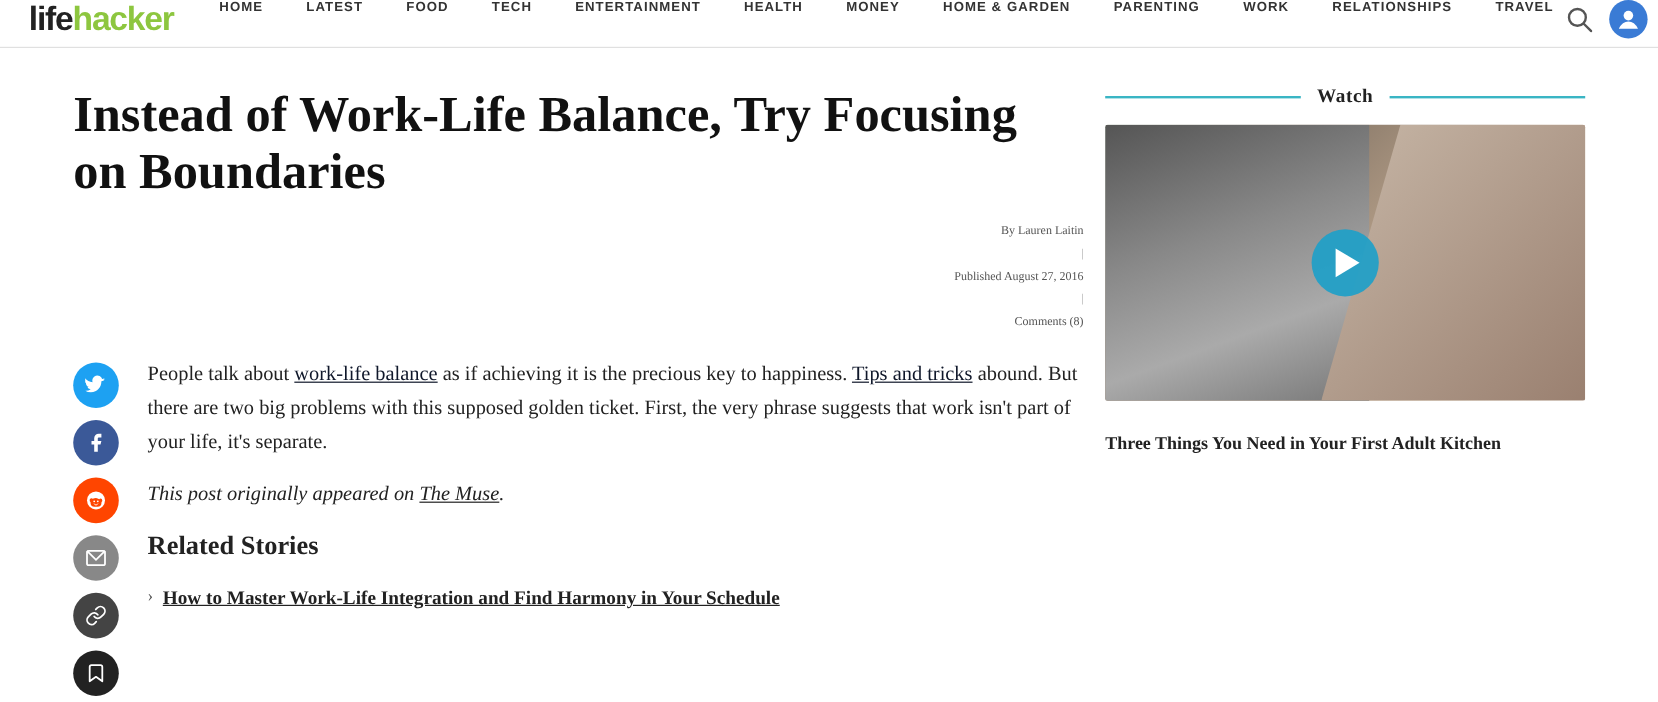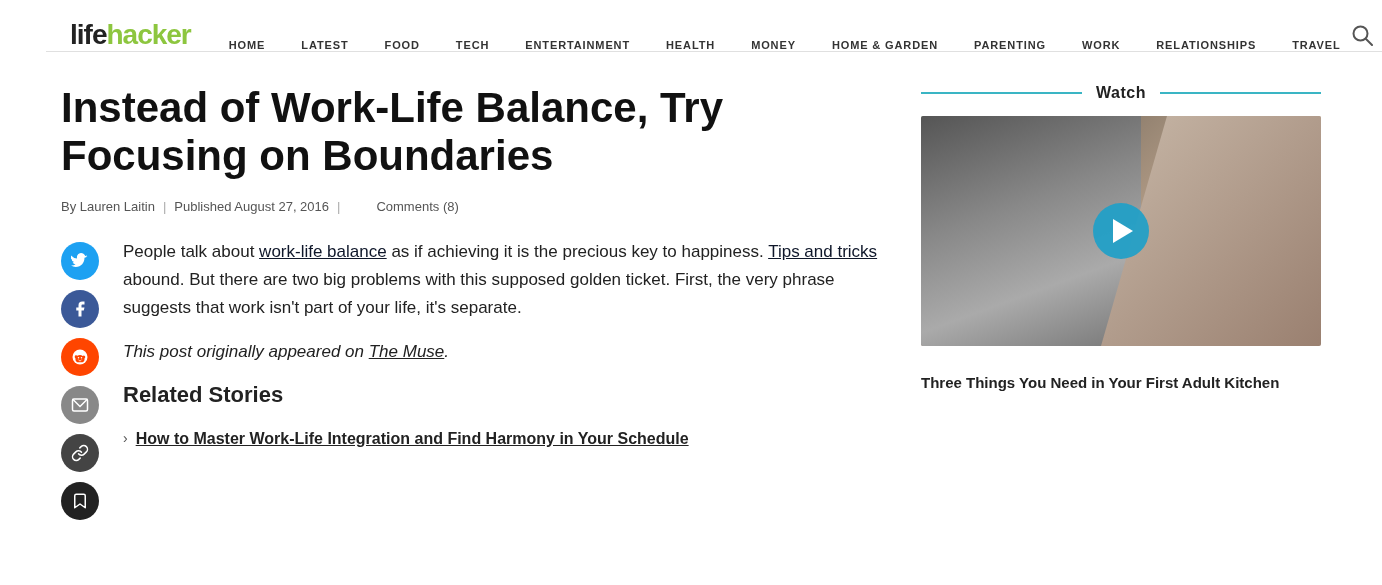--- a/index.html
+++ b/index.html
@@ -1,26 +1,25 @@
 <!DOCTYPE html>
 <html><head>
   <meta charset="utf-8">
   <style>
     * { margin: 0; padding: 0; box-sizing: border-box; }
     body { font-family: Arial, Helvetica, sans-serif; background: #fff; color: #222; }
 
     
     header {
       display: flex;
-      align-items: flex-end;
+      align-items: flex-start;
       padding: 0 24px;
-      height: 52px;
+      height: 40px;
       border-bottom: 1px solid #e0e0e0;
       background: #fff;
-      margin-left: 46px;
     }
     .logo {
       font-size: 28px;
       font-weight: 900;
       color: #222;
       margin-right: 28px;
       white-space: nowrap;
       letter-spacing: -1px;
     }
     .logo span.life { color: #222; }
@@ -68,20 +67,21 @@
       display: block; width: 20px; height: 2px; background: #555;
     }
 
     
     .page-wrapper {
       max-width: 1340px;
       margin: 0 auto;
       padding: 0 40px;
       display: flex;
       gap: 18px;
+      font-family: Liberation Serif, serif;
     }
     .article-col {
       flex: 1;
       padding-top: 32px;
     }
     .sidebar-col {
       width: 400px;
       padding-top: 32px;
       flex-shrink: 0;
     }
@@ -89,26 +89,27 @@
     
     .article-title {
       font-size: 42px;
       font-weight: 900;
       line-height: 1.15;
       color: #111;
       margin-bottom: 18px;
       max-width: 820px;
     }
     .article-meta {
-      font-size: 13px;
+      font-size: 10px;
       color: #555;
       margin-bottom: 24px;
       display: flex;
-      align-items: flex-start;
+      align-items: flex-end;
       gap: 8px;
+      flex-direction: column;
     }
     .article-meta .author { font-weight: 400; }
     .article-meta .sep { color: #aaa; }
     .article-meta .comments { color: #555; margin-left: 28px; }
 
     
     .content-row {
       display: flex;
       gap: 24px;
       align-items: flex-start;

